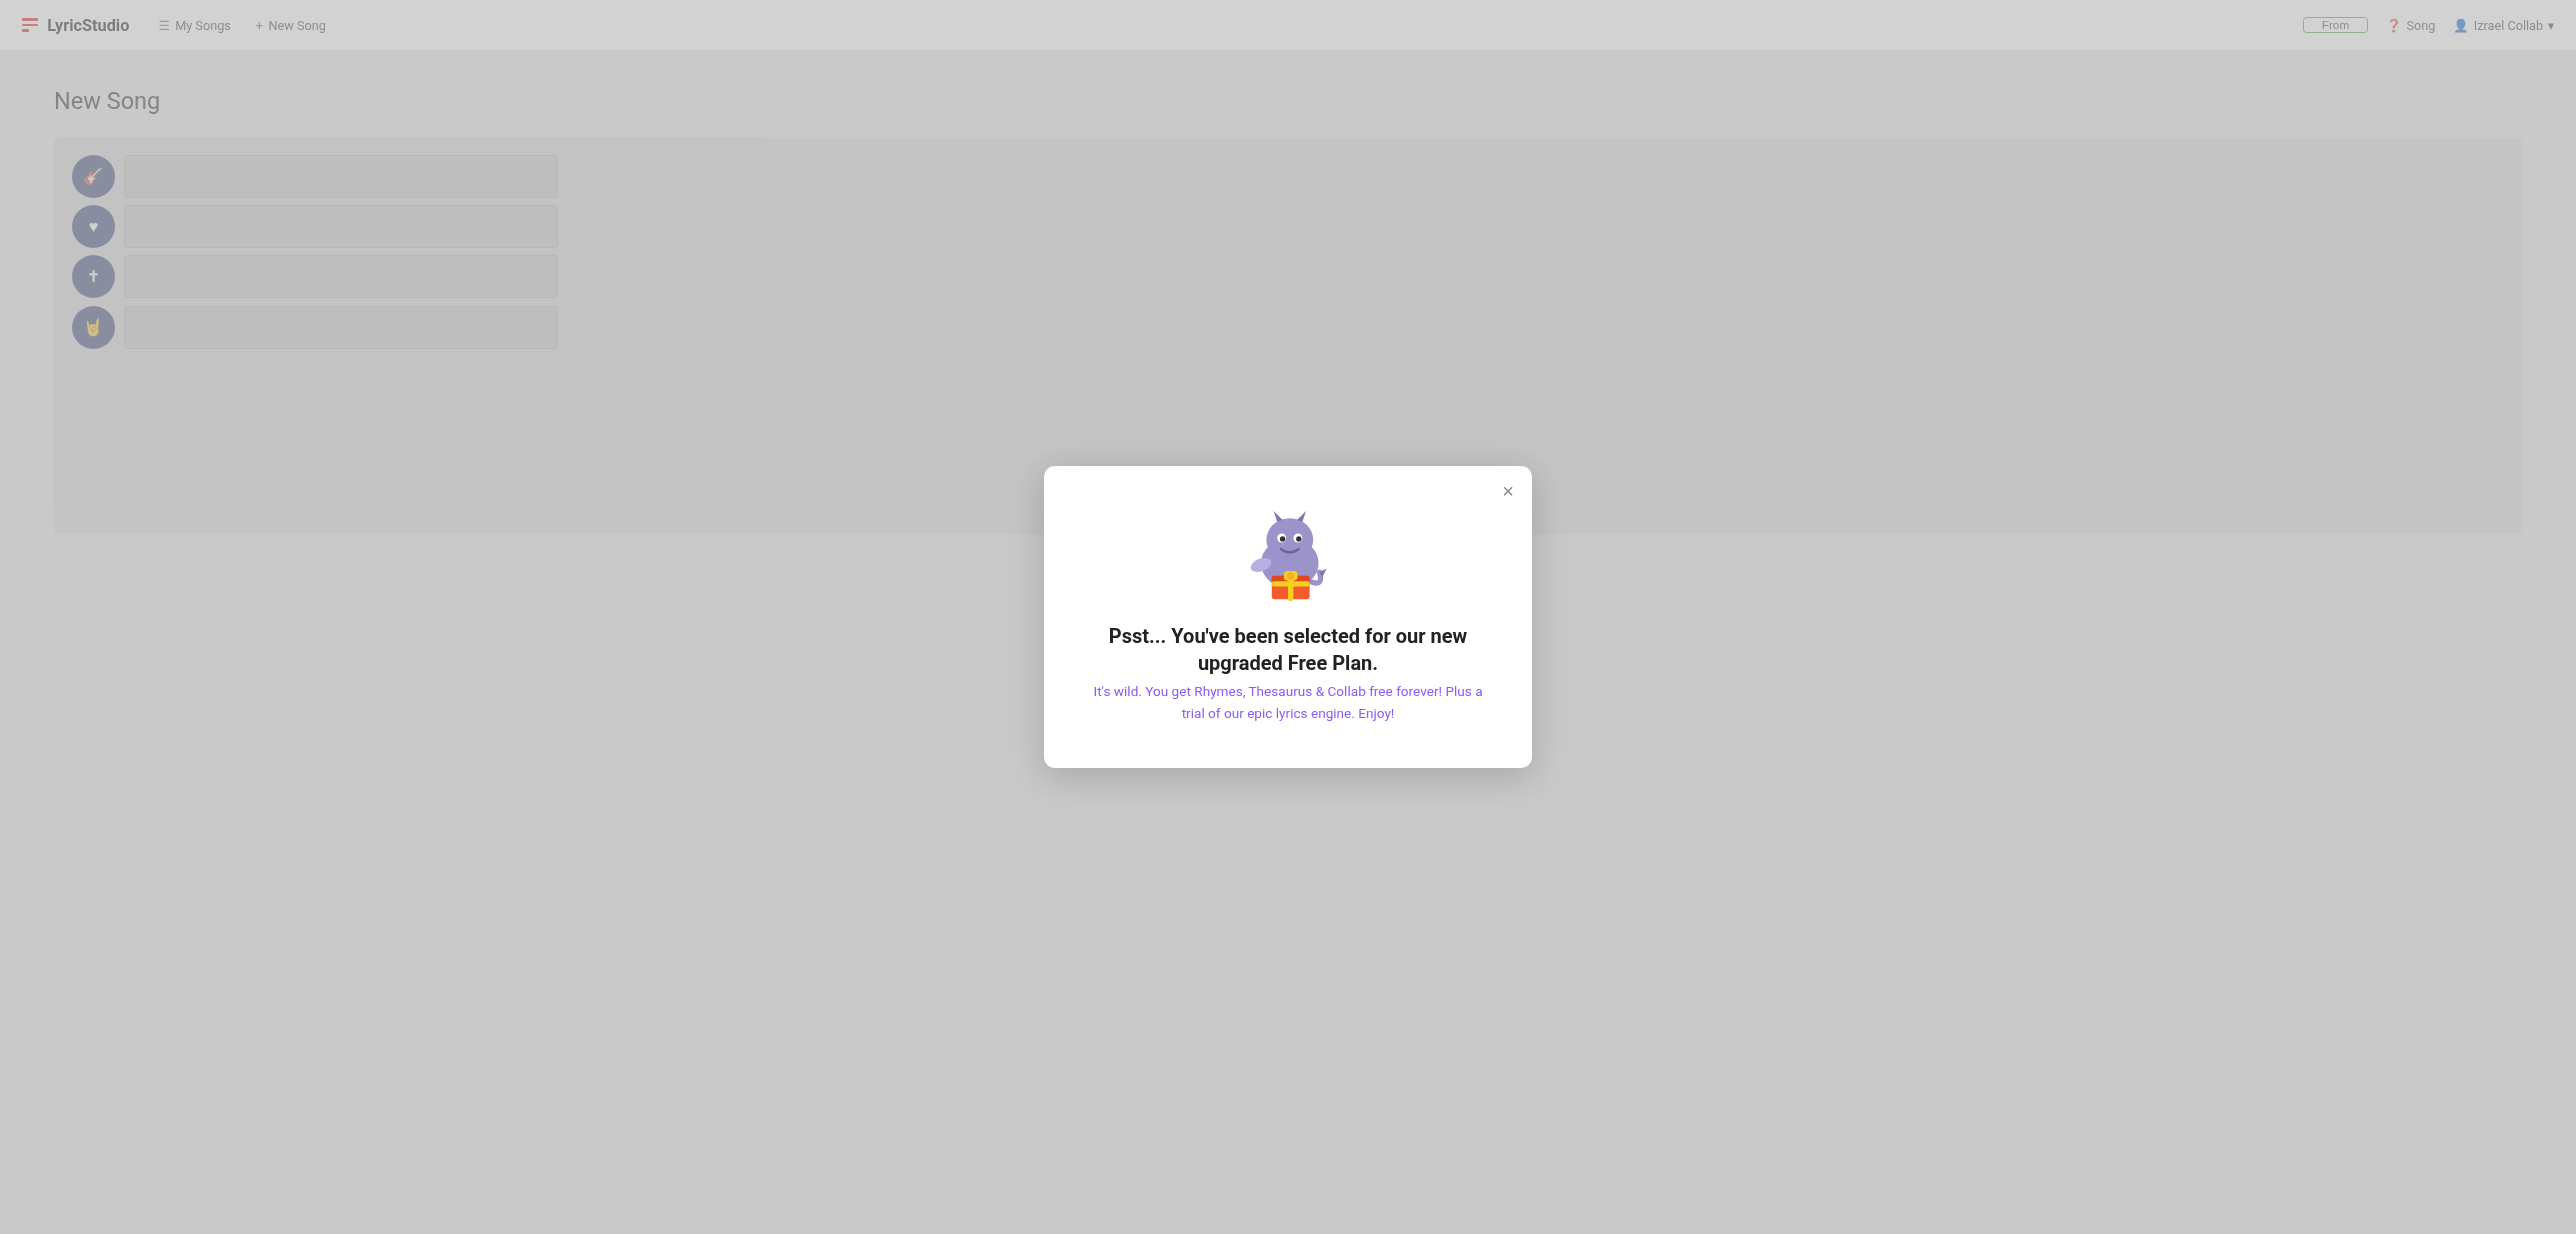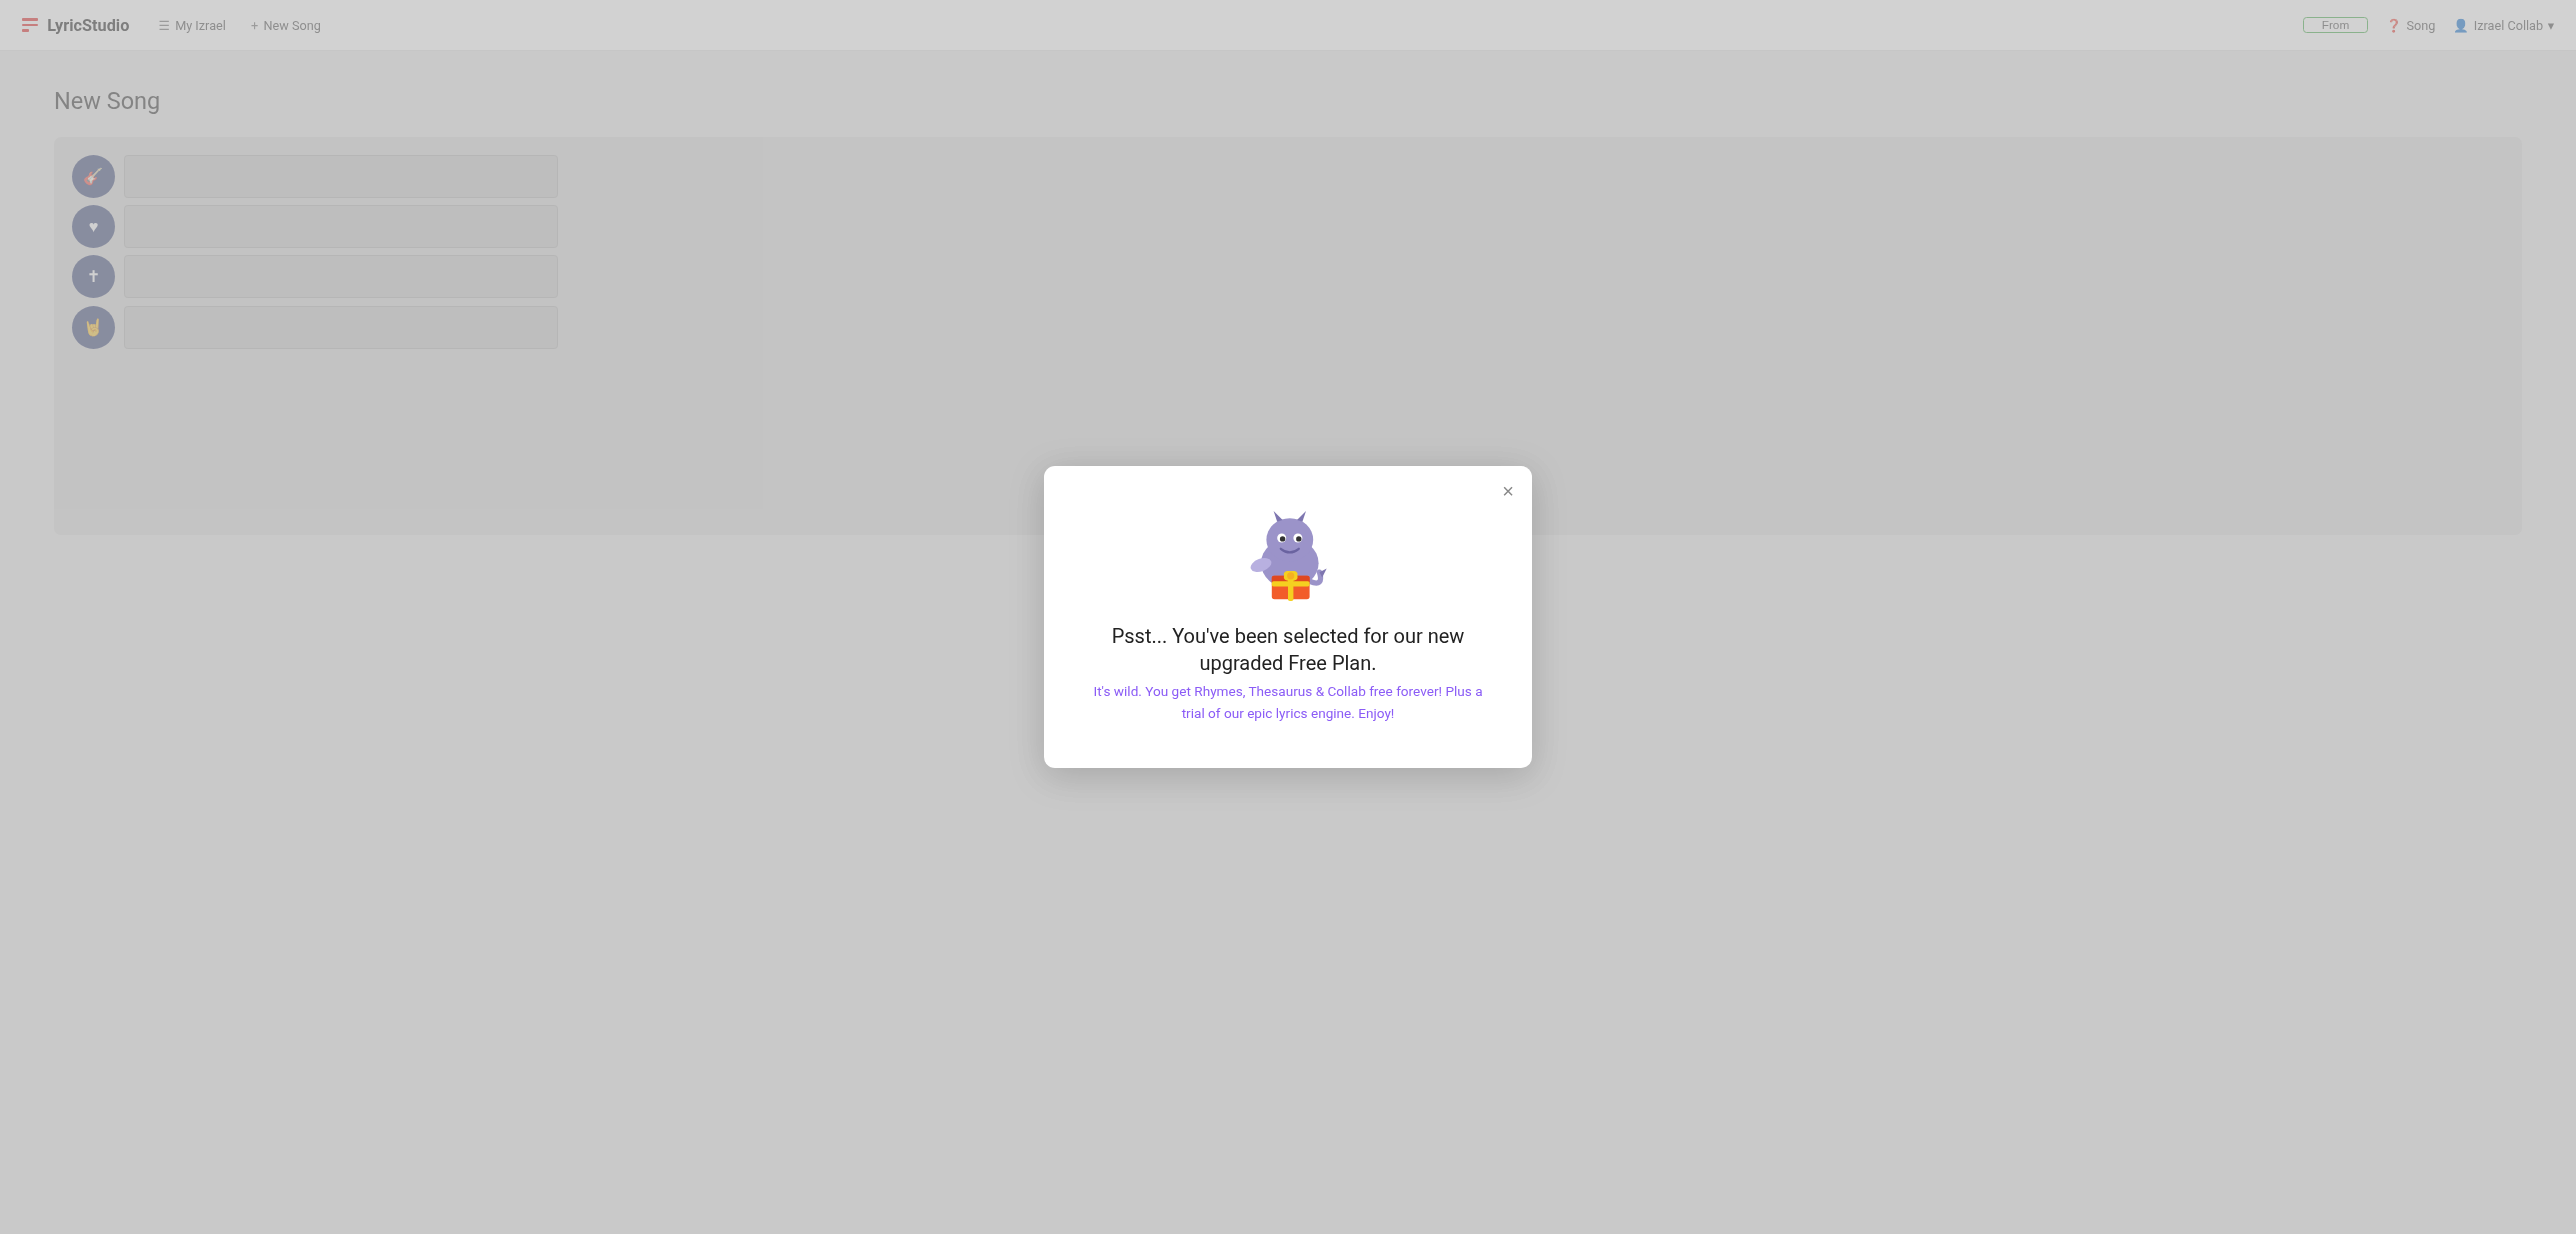--- a/index.html
+++ b/index.html
@@ -216,21 +216,21 @@
     }
 
     
     .mascot-svg {
       width: 108px;
       height: 99px;
     }
 
     .modal-headline {
       font-size: 20px;
-      font-weight: 400;
+      font-weight: 700;
       color: #222;
       text-align: center;
       line-height: 1.35;
       margin-bottom: 4px;
     }
 
     .modal-body {
       font-size: 13.6px;
       color: #8b5cf6;
       text-align: center;
@@ -246,21 +246,21 @@
       <div class="logo-bar"></div>
       <div class="logo-bar"></div>
       <div class="logo-bar" style="width:7.2px"></div>
     </div>
     <span class="logo-text">LyricStudio</span>
   </div>
 
   <div class="navbar-nav">
     <a class="nav-item">
       <span class="nav-icon">☰</span>
-      <span>My Izrael</span>
+      <span>My Songs</span>
     </a>
     <a class="nav-item">
       <span class="nav-icon">+</span>
       <span>New Song</span>
     </a>
   </div>
 
   <div class="navbar-right">
     <button class="from-button">From</button>
     <div class="help-item">

